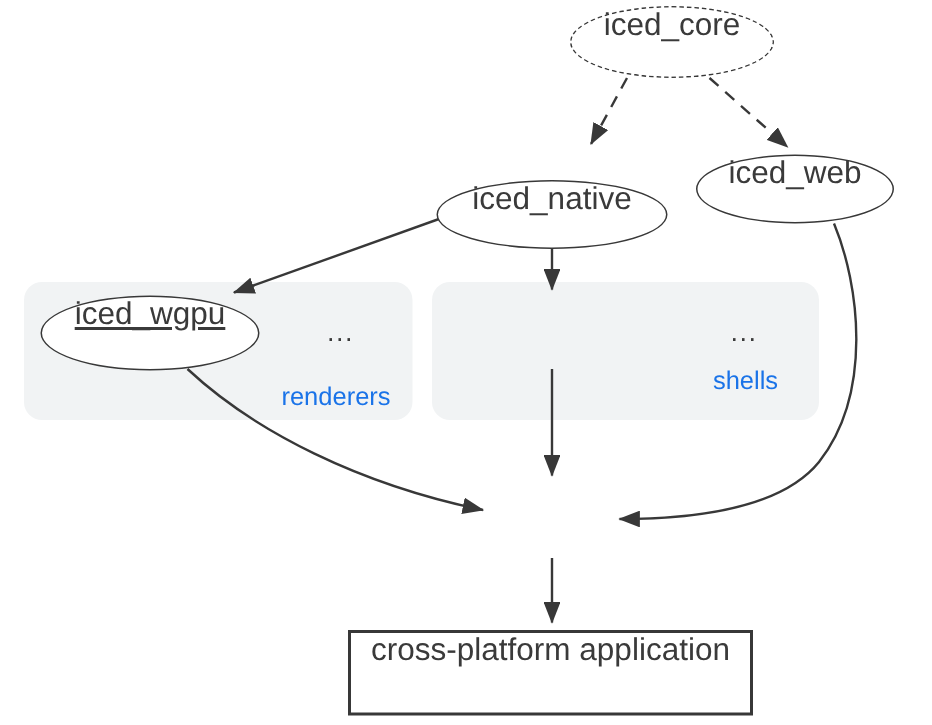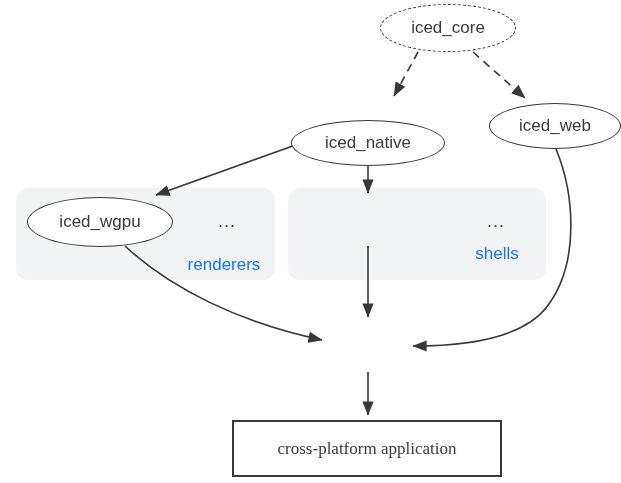--- a/index.html
+++ b/index.html
@@ -56,36 +56,34 @@
     fill: none;
     stroke: var(--stroke, #383838);
     stroke-width: 1.6;
   }
   .edge.dashed { stroke-dasharray: 8 6; }
   .arrowhead { fill: var(--stroke, #383838); }
   
   .node {
     position: absolute;
     display: flex;
-    align-items: center;
     justify-content: center;
     box-sizing: border-box;
     background: var(--node_fill, #fff);
     border: 1.7px solid var(--stroke, #383838);
     border-radius: 50%;
     color: var(--text, #3a3a3a);
-    font-size: 17px;
+    font-size: 21px;
     white-space: nowrap;
     z-index: 2;
   }
   .node.dashed { border-style: dashed; }
   .node.rect {
     border-radius: 0;
     border-width: 2px;
-    font-family: Liberation Serif, serif;
   }
 </style>
 </head>
 <body>
 
 <div id="canvas">
 
   <div class="group" style="left:16px; top:188px; width:259px; height:92px;">
     <span class="group-ellipsis" style="left:211px; top:24px;">...</span>
     <span class="group-caption" style="left:208px; bottom:7px;">renderers</span>
@@ -113,25 +111,25 @@
   </svg>
 
   <div class="node dashed" style="left:380px; top:4px; width:136px; height:48px;">
     <span>iced_core</span>
   </div>
 
   <div class="node" style="left:291px; top:120px; width:154px; height:46px;">
     <span>iced_native</span>
   </div>
 
-  <div class="node" style="left:489px; top:103px; width:132px; height:46px;">
+  <div class="node" style="left:464px; top:103px; width:132px; height:46px;">
     <span>iced_web</span>
   </div>
 
-  <div class="node" style="left:27px; top:197px; width:146px; height:50px;">
+  <div class="node" style="left:27px; top:197px; width:146px; height:50px;text-decoration:underline;">
     <span>iced_wgpu</span>
   </div>
 
 
 
   <div class="node rect" style="left:232px; top:420px; width:270px; height:57px;">
     <span>cross-platform application</span>
   </div>
 
 </div>

